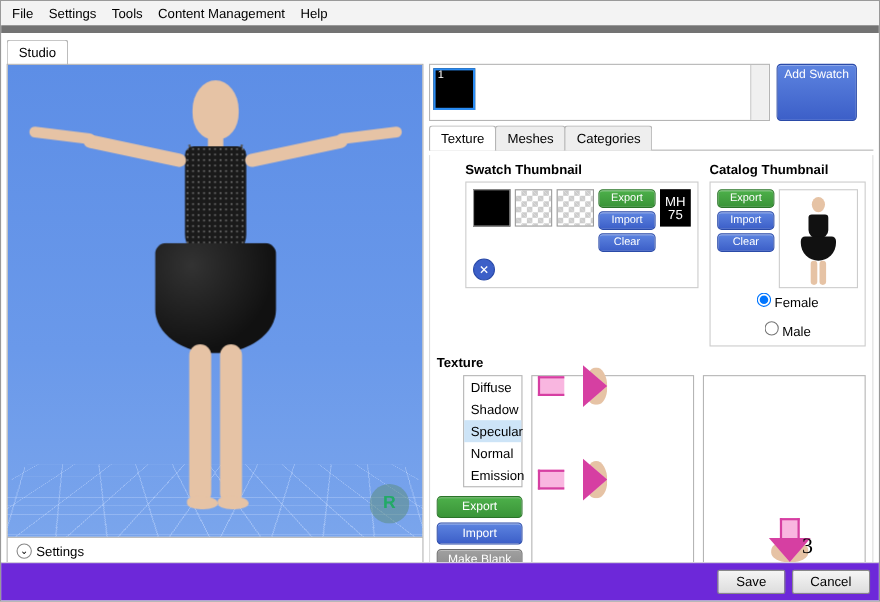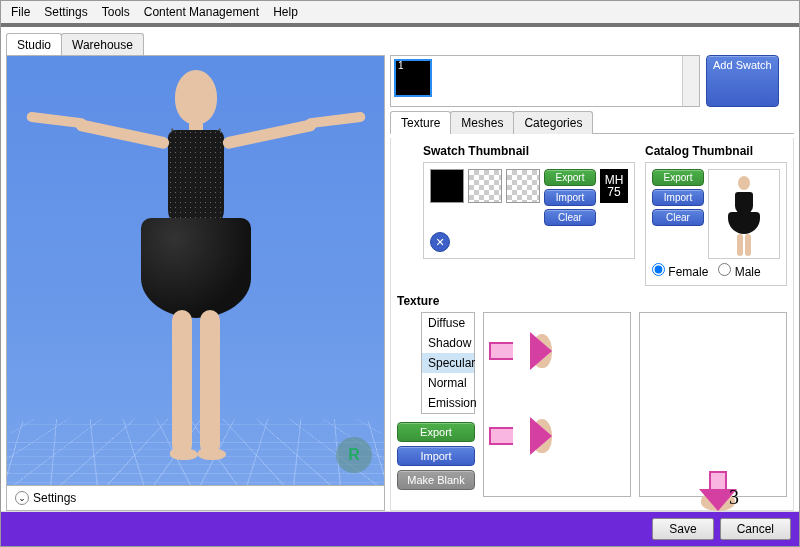--- a/index.html
+++ b/index.html
@@ -1,18 +1,18 @@
 <!DOCTYPE html>
 <html><head>
 <meta charset="utf-8">
 <style>
 * { box-sizing: border-box; margin: 0; padding: 0; font-family: "Segoe UI", Tahoma, sans-serif; font-size: 12px; }
 body { background: #fff; width: 800px; height: 547px; overflow: hidden; border: 1px solid #999; position: relative; }
 
-.menubar { display: flex; gap: 14px; padding: 4px 10px; background: #f3f3f3; border-bottom: 4px solid #737373; }
+.menubar { display: flex; gap: 14px; padding: 4px 10px; background: #f3f3f3; border-bottom: 7px solid #737373; }
 .menubar span { cursor: default; }
 
 .tabs-row { display: flex; padding: 6px 5px 0 5px; text-align: right; }
 .tab { padding: 4px 10px; border: 1px solid #b5b5b5; border-bottom: none; background: #fff; border-top-left-radius: 3px; border-top-right-radius: 3px; margin-right: -1px; cursor: default; }
 .tab.inactive { background: #eee; }
 
 .main { display: flex; padding: 0 5px 5px 5px; gap: 5px; height: 460px; }
 
 .left-panel { width: 412px; display: flex; flex-direction: column; }
 .viewport { flex: 1; background: linear-gradient(#5d8ee6 0%, #6a99ea 60%, #7aa5ec 100%); border: 1px solid #b5b5b5; position: relative; overflow: hidden; margin-top: -1px; }
@@ -87,21 +87,21 @@
 .close-circle { width: 20px; height: 20px; background: #3c5fc8; border-radius: 50%; display: inline-flex; align-items: center; justify-content: center; color: #fff; margin-top: 6px; font-size: 11px; border:1px solid #2a4aa8;}
 
 .catalog-preview { width: 72px; height: 90px; border: 1px solid #ccc; background: #fff; position: relative; }
 .cat-fig { position: absolute; left: 50%; top: 6px; transform: translateX(-50%); }
 .cat-head { width: 12px; height: 14px; background: #e6c3a5; border-radius: 50%; margin: 0 auto; }
 .cat-body { width: 18px; height: 22px; background: #111; margin: 2px auto 0; border-radius: 3px 3px 8px 8px; }
 .cat-skirt { width: 32px; height: 22px; background: #111; margin: -2px auto 0; border-radius: 4px 4px 16px 16px; }
 .cat-legs { width: 14px; height: 22px; margin: 0 auto; display: flex; gap: 2px; }
 .cat-leg { width: 6px; background: #e6c3a5; border-radius: 3px; }
 
-.radio-row { margin-top: 4px; font-size: 11px; display: flex; gap: 10px; align-items: center;}
+.radio-row { margin-top: 4px; font-size: 11px; display: flex; gap: 10px; align-items: center; flex-direction: column;}
 
 .texture-section h4 { margin: 8px 0 4px; font-weight: bold; }
 .tex-body { display: flex; gap: 8px; }
 .tex-list-col { width: 78px; }
 .tex-list { border: 1px solid #b5b5b5; margin-left: 24px; }
 .tex-item { padding: 3px 6px; cursor: default; }
 .tex-item.selected { background: #cde4f7; }
 .tex-btns { display: flex; flex-direction: column; gap: 4px; margin-top: 8px; }
 .tex-btns .btn { padding: 3px 4px; font-size: 11px; }
 
@@ -127,21 +127,20 @@
 <div class="menubar">
   <span>File</span>
   <span>Settings</span>
   <span>Tools</span>
   <span>Content Management</span>
   <span>Help</span>
 </div>
 
 <div class="tabs-row">
   <div class="tab">Studio</div>
-  <div class="tab inactive">Warehouse</div>
 </div>
 
 <div class="main">
   <div class="left-panel">
     <div class="viewport">
       <div class="floor"></div>
       <div class="mannequin">
         <div class="head"></div>
           <div class="neck"></div>
         <div class="strap1"></div>

